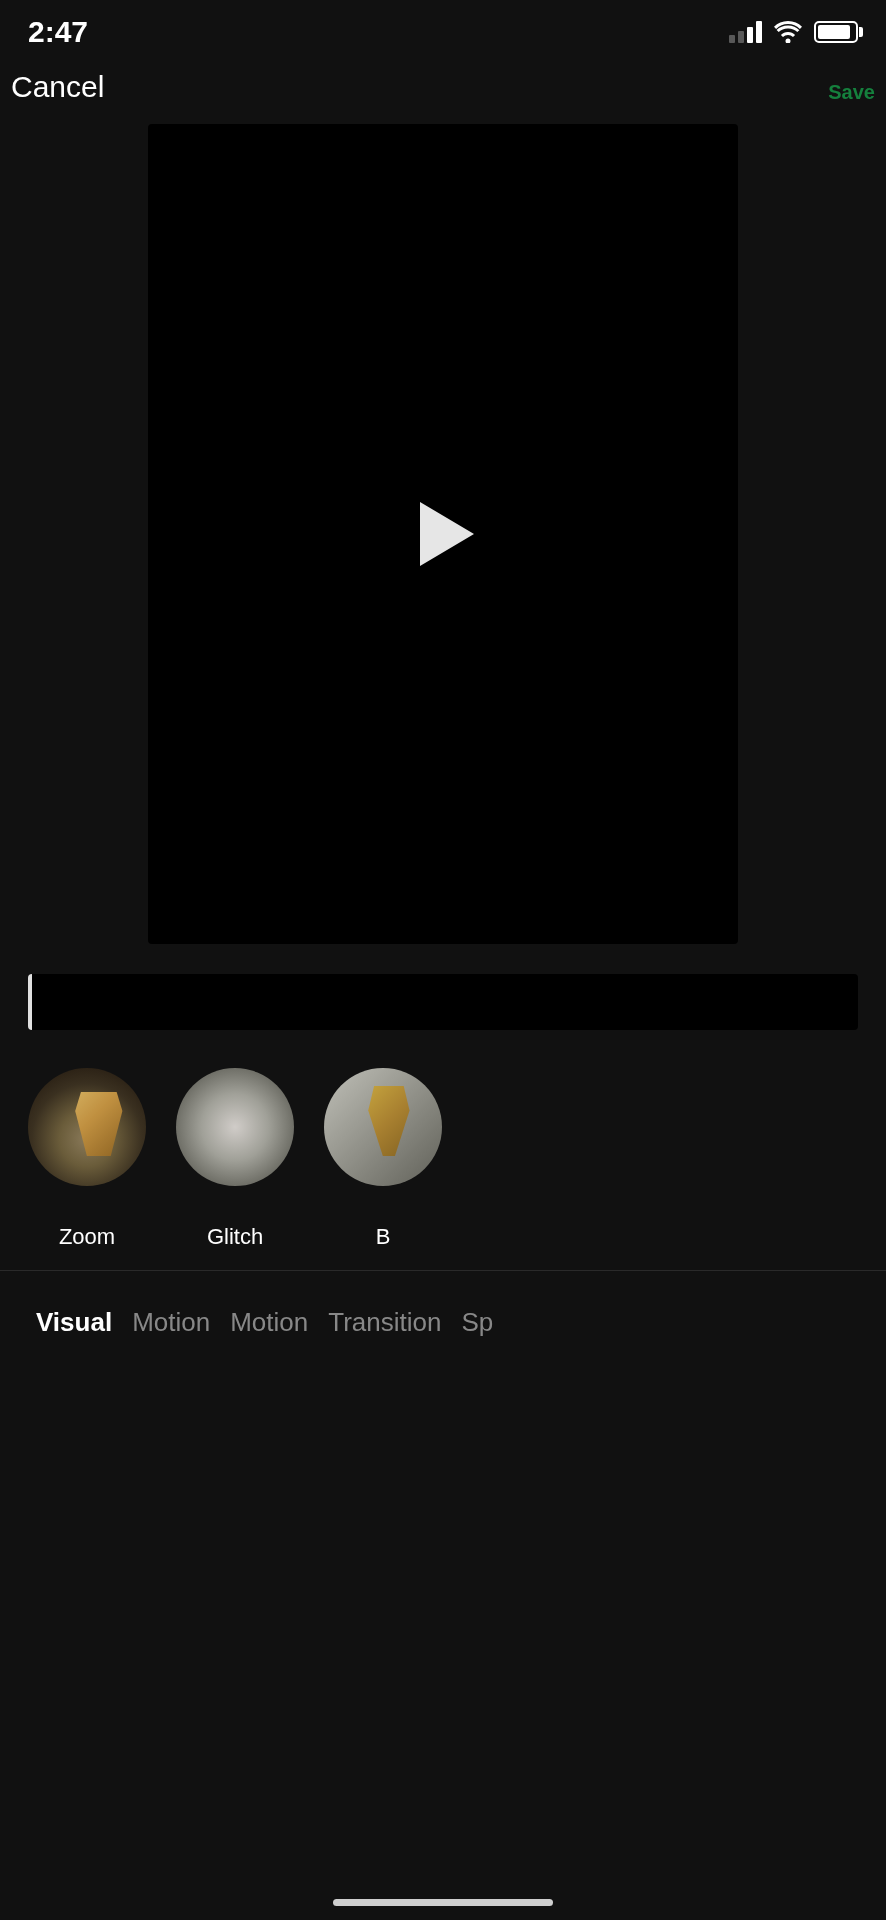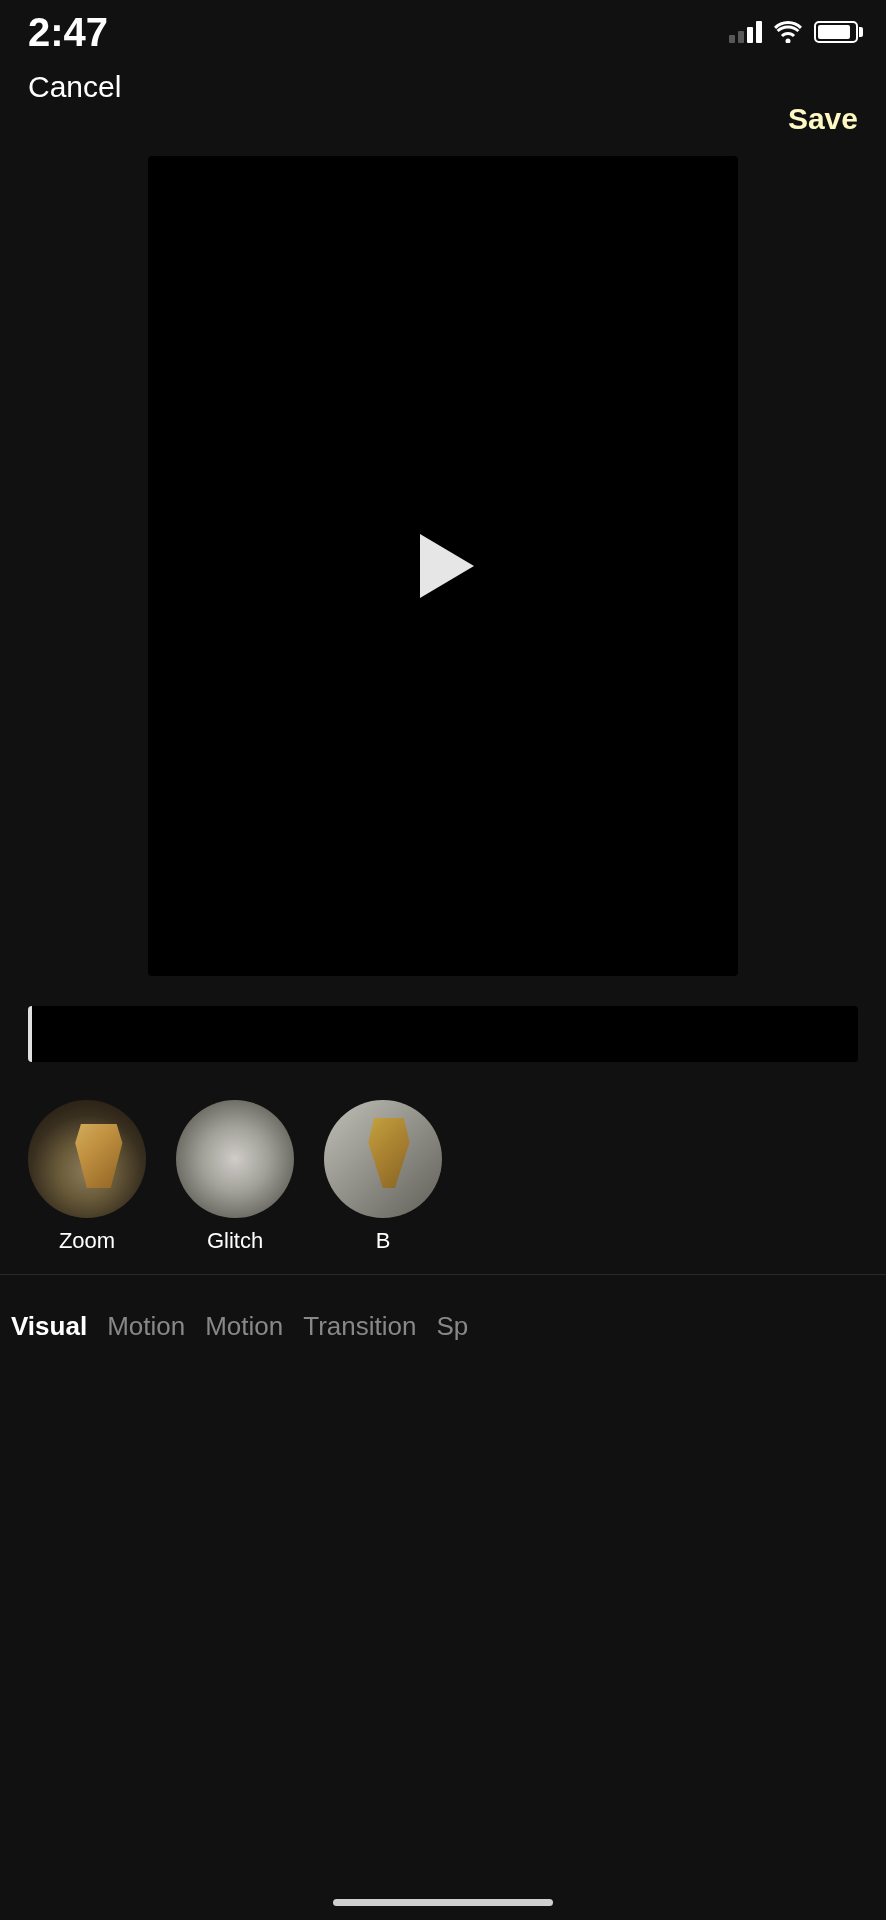--- a/index.html
+++ b/index.html
@@ -18,21 +18,21 @@
     
     .status-bar {
       display: flex;
       justify-content: space-between;
       align-items: center;
       padding: 14px 28px 10px;
       height: 60px;
     }
 
     .status-time {
-      font-size: 40px;
+      font-size: 30px;
       font-weight: 700;
       color: #fff;
     }
 
     .status-icons {
       display: flex;
       align-items: center;
       gap: 12px;
     }
 
@@ -83,40 +83,39 @@
       background: #fff;
       height: 100%;
       width: 90%;
       border-radius: 2px;
     }
 
     
     .top-nav {
       display: flex;
       justify-content: space-between;
-      align-items: flex-start;
-      padding: 10px 28px 20px;
+      align-items: flex-end;
+      padding: 10px 11px 20px;
     }
 
     .nav-cancel {
       font-size: 30px;
       color: #fff;
       background: none;
       border: none;
       cursor: pointer;
     }
 
     .nav-save {
-      font-size: 30px;
+      font-size: 20px;
       font-weight: 600;
-      color: #fef9c3;
+      color: #15803d;
       background: none;
       border: none;
       cursor: pointer;
-      margin-top: 32px;
     }
 
     
     .video-container {
       display: flex;
       justify-content: center;
       padding: 0 28px;
     }
 
     .video-player {
@@ -282,27 +281,28 @@
     
     .thumb-partial {
       background: linear-gradient(135deg, #c0c0b8 0%, #a0a098 50%, #808078 100%);
       position: relative;
     }
 
     .effect-label {
       font-size: 22px;
       color: #fff;
       text-align: center;
+      margin-top: 28px;
     }
 
     
     .category-tabs {
       display: flex;
       gap: 0;
-      padding: 28px 11px 20px;
+      padding: 28px 36px 20px;
       border-top: 1px solid #2a2a2a;
       margin-top: 10px;
     }
 
     .category-tab {
       font-size: 26px;
       color: #888;
       padding: 8px 20px 8px 0;
       cursor: pointer;
       white-space: nowrap;

